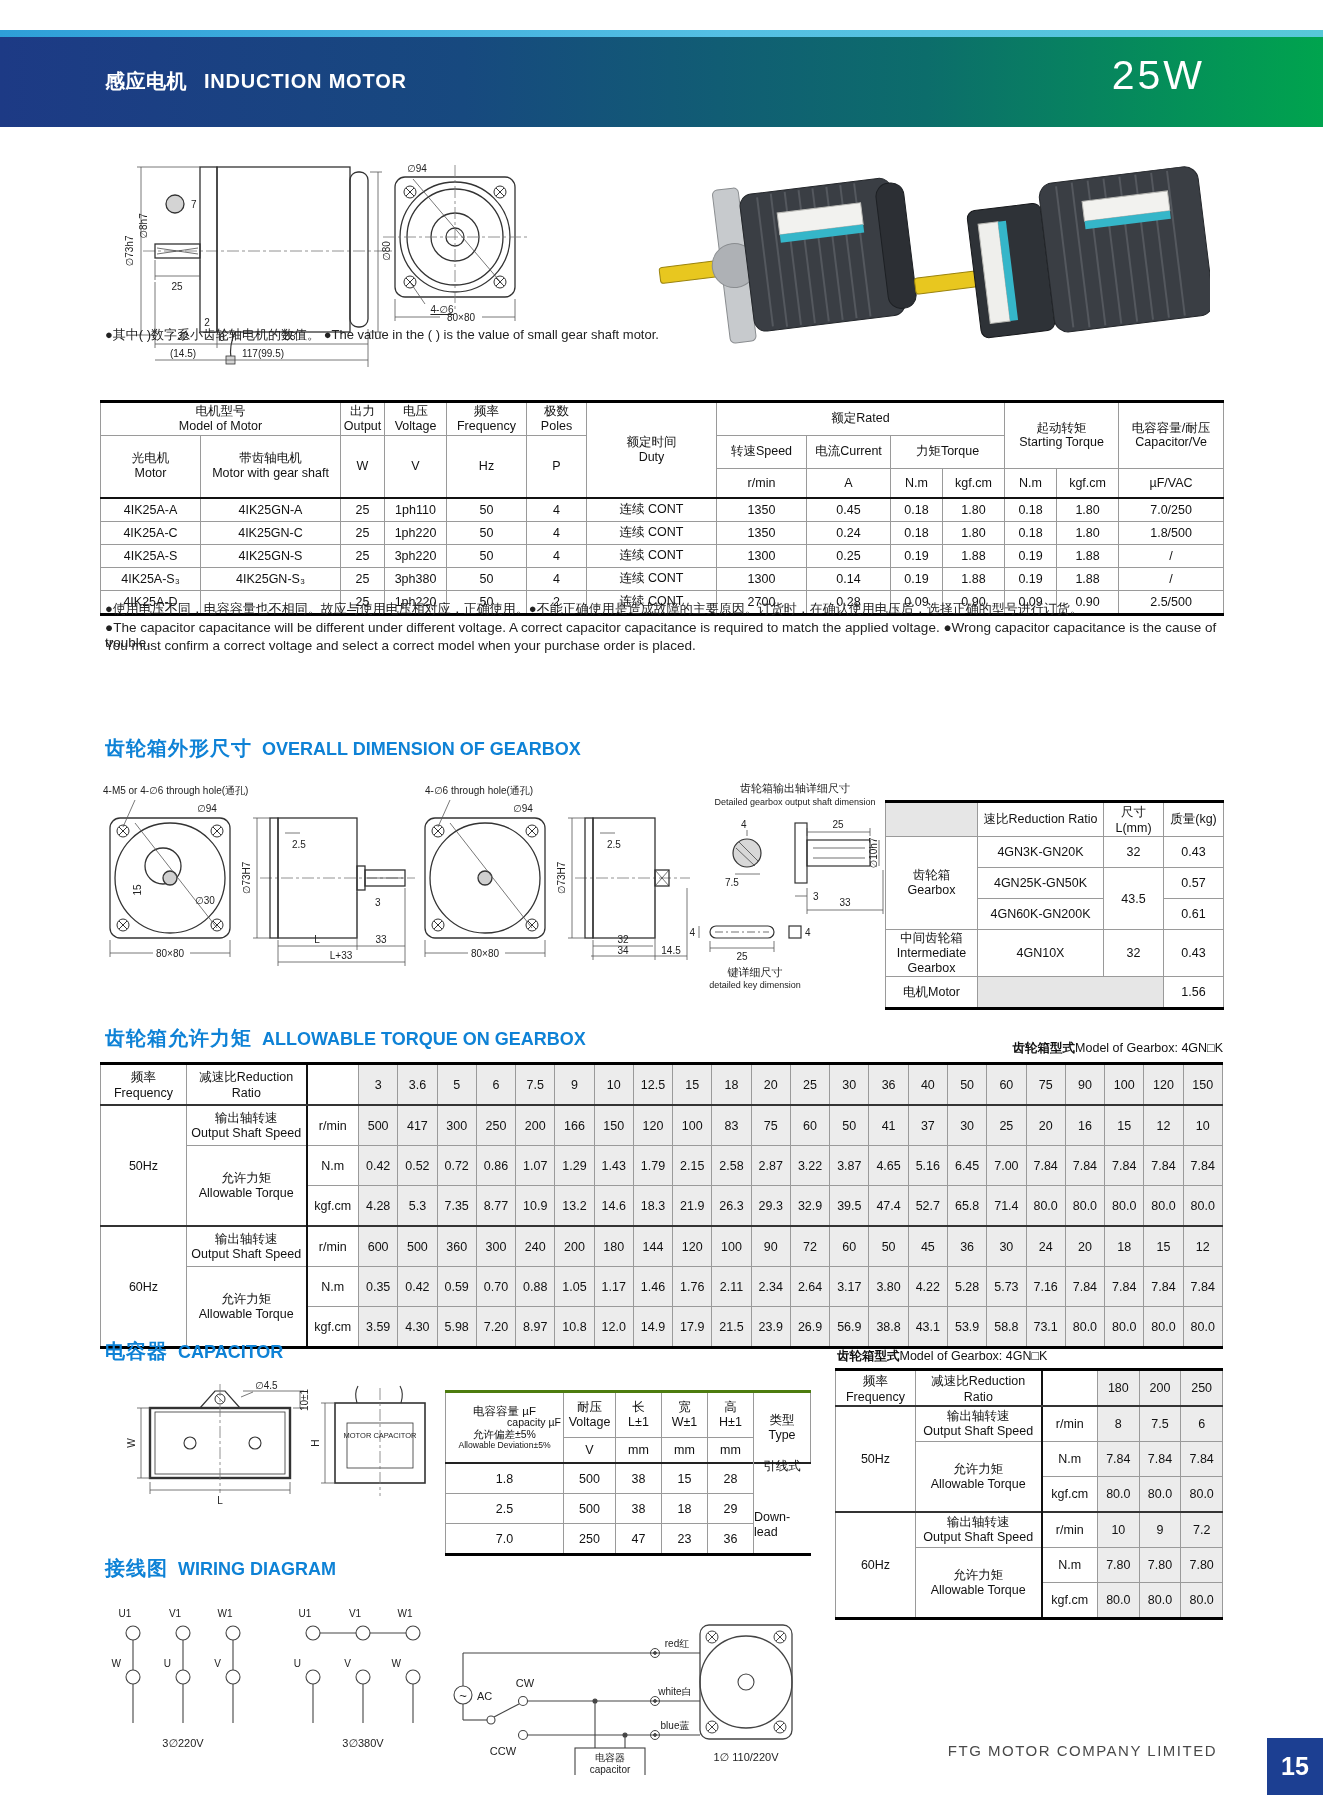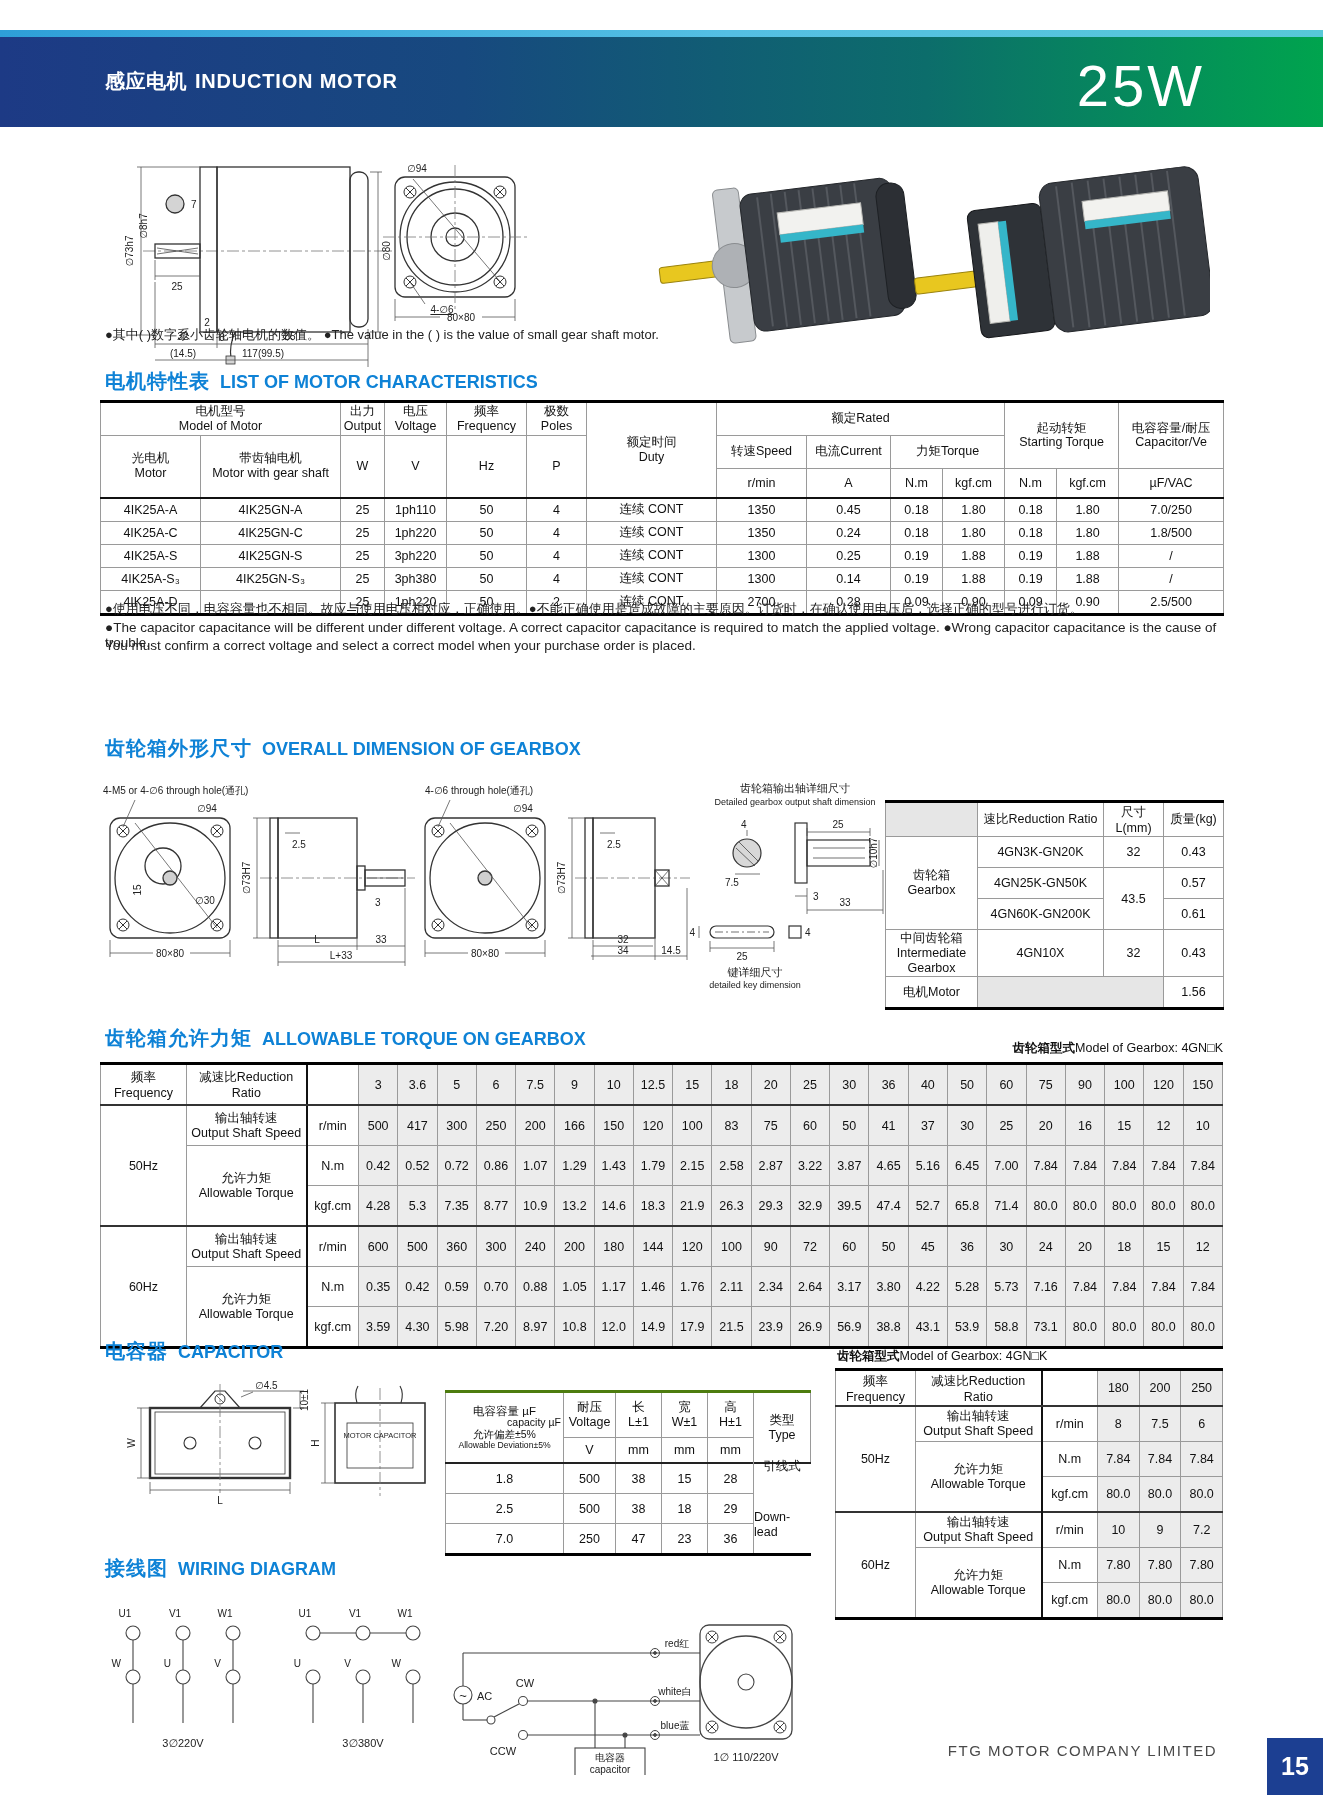--- a/index.html
+++ b/index.html
@@ -5,22 +5,22 @@
   html,body{margin:0;padding:0;background:#fff;}
   #page{position:relative;width:1323px;height:1795px;background:#fff;overflow:hidden;
         font-family:"Liberation Sans","DejaVu Sans",sans-serif;color:#111;}
   
   .band{position:absolute;left:0;top:30px;width:1323px;height:97px;}
   .band .stripe{position:absolute;left:0;top:0;width:100%;height:7px;
       background:linear-gradient(90deg,#2e9fd8,#54bfe4 55%,#57c8d8);}
   .band .main{position:absolute;left:0;top:7px;width:100%;height:90px;
       background:linear-gradient(90deg,#1d3a85 0%,#17497f 35%,#0c6d6b 70%,#00a44e 100%);}
   .band .t{position:absolute;left:105px;top:38px;color:#fff;font-weight:bold;font-size:20px;letter-spacing:.5px;}
-  .band .t .en{margin-left:8px;letter-spacing:.8px;}
-  .band .pw{position:absolute;right:118px;top:22px;color:#fff;font-size:58px;font-weight:400;letter-spacing:3px;}
+  .band .t .en{margin-left:17px;letter-spacing:.8px;}
+  .band .pw{position:absolute;right:118px;top:22px;color:#fff;font-size:41px;font-weight:400;letter-spacing:3px;}
   
   .sec{position:absolute;color:#0e82d6;font-weight:bold;white-space:nowrap;}
   .sec .cn{font-size:20px;letter-spacing:1px;}
   .sec .en{font-size:18px;margin-left:10px;}
   .note{position:absolute;font-size:13px;color:#222;}
   
   svg text{font-family:"Liberation Sans","DejaVu Sans",sans-serif;font-size:10px;fill:#222;}
   svg .cap{font-size:11px;}
   svg .small{font-size:9px;}
   
@@ -200,23 +200,20 @@
       <rect x="108" y="52" width="86" height="20" fill="#f2f2ef" stroke="#babab6"></rect>
       <rect x="108" y="72" width="86" height="8" fill="#35b6c9"></rect>
     </g>
   </svg>
 
   <div class="note" style="left:105px;top:326px">
     <span>●其中( )数字系小齿轮轴电机的数值。</span>
     <span>●The value in the (  ) is the value of small gear shaft motor.</span>
   </div>
 
-  <div class="sec" style="left:105px;top:368px">
-    <span class="cn">电机特性表</span><span class="en">LIST OF MOTOR CHARACTERISTICS</span>
-  </div>
 
   <table class="mt">
     <colgroup>
         <col style="width:100px">
         <col style="width:140px">
         <col style="width:44px">
         <col style="width:62px">
         <col style="width:80px">
         <col style="width:60px">
         <col style="width:130px">

